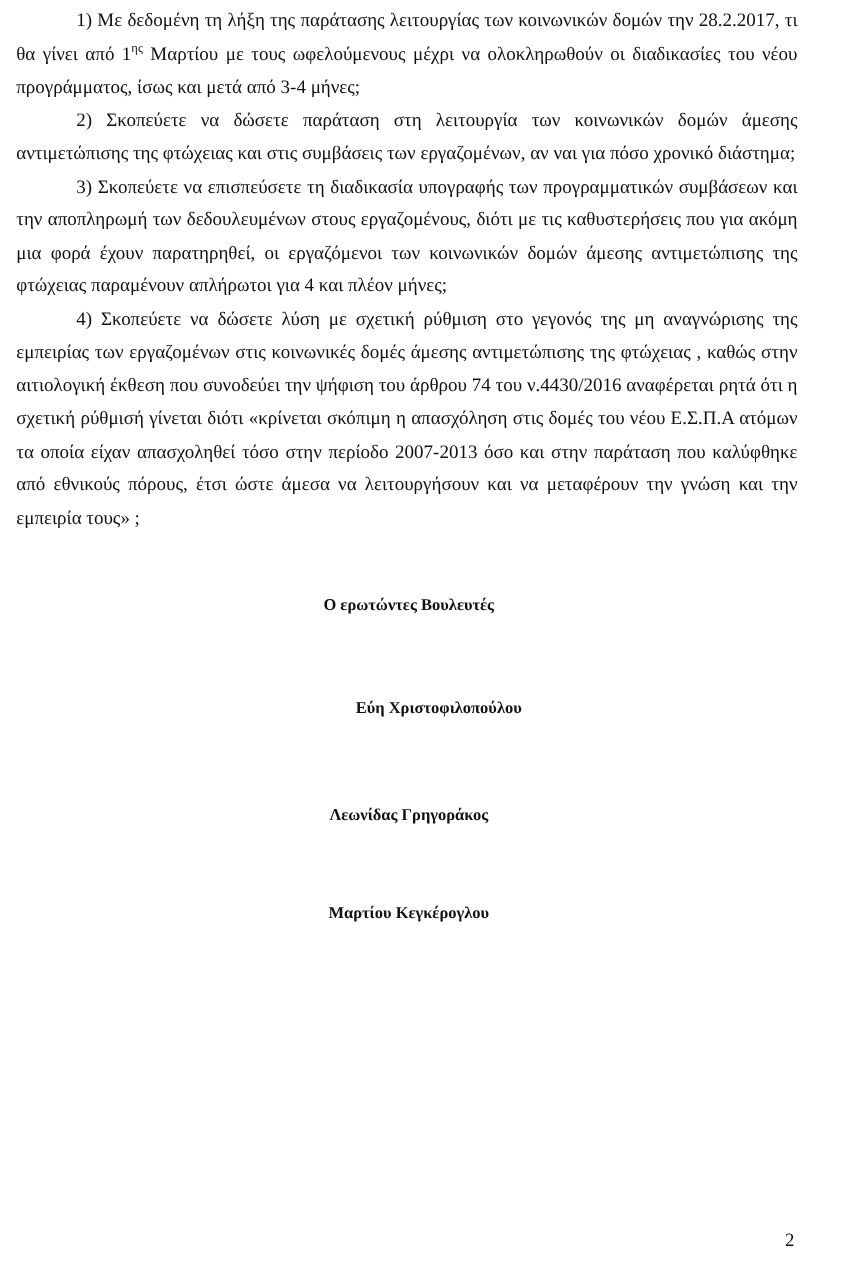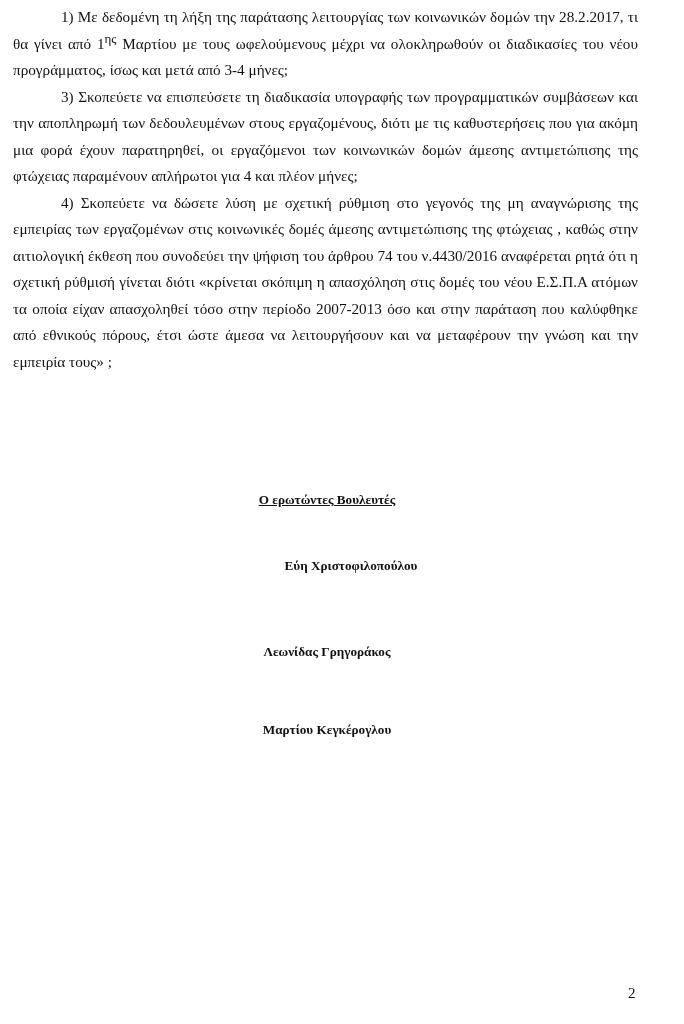--- a/index.html
+++ b/index.html
@@ -22,58 +22,59 @@
       width: 625px;
     }
     .para {
       font-size: 15.2px;
       line-height: 26.5px;
       text-align: justify;
       text-indent: 48px;
       margin: 0;
     }
     .para sup {
-      font-size: 13px;
+      font-size: 10px;
       line-height: 0;
       vertical-align: super;
     }
     .signatures {
       position: absolute;
       left: 0;
       width: 684px;
       top: 474px;
       text-align: center;
     }
     .sig {
       font-weight: bold;
       font-size: 13.2px;
       line-height: 20px;
       margin: 0;
       position: absolute;
       left: 0;
       width: 654px;
       text-align: center;
     }
-    .sig-heading { top: 16px; text-decoration: underline; }
+    .sig-heading { top: 0px; }
     .sig-1 { top: 82px; margin-left: 24px; }
     .sig-2 { top: 168px; }
     .sig-3 { top: 246px; }
     .page-number {
       position: absolute;
       left: 628px;
       top: 985px;
       font-size: 15px;
       font-family: "Liberation Serif", serif;
     }
   </style>
 </head>
 <body>
 
 <div class="page">
   <p class="para"><span>1) Με δεδομένη τη λήξη της παράτασης λειτουργίας των κοινωνικών δομών την 28.2.2017, τι θα γίνει από 1</span><sup>ης</sup><span> Μαρτίου με τους ωφελούμενους μέχρι να ολοκληρωθούν οι διαδικασίες του νέου προγράμματος, ίσως και μετά από 3-4 μήνες;</span></p>
+  <p class="para">2) Σκοπεύετε  να δώσετε παράταση στη λειτουργία των κοινωνικών δομών άμεσης αντιμετώπισης της φτώχειας και στις συμβάσεις των εργαζομένων, αν ναι για πόσο χρονικό διάστημα;</p>
   <p class="para">3) Σκοπεύετε να επισπεύσετε τη διαδικασία υπογραφής των προγραμματικών συμβάσεων και την αποπληρωμή  των δεδουλευμένων στους εργαζομένους, διότι με τις καθυστερήσεις που για ακόμη μια φορά έχουν παρατηρηθεί, οι εργαζόμενοι των κοινωνικών δομών άμεσης αντιμετώπισης της φτώχειας παραμένουν απλήρωτοι για 4 και πλέον μήνες;</p>
   <p class="para">4) Σκοπεύετε να δώσετε λύση με σχετική ρύθμιση στο γεγονός της μη αναγνώρισης της εμπειρίας των εργαζομένων στις κοινωνικές δομές άμεσης αντιμετώπισης της φτώχειας , καθώς στην αιτιολογική έκθεση που συνοδεύει την ψήφιση του άρθρου 74 του ν.4430/2016 αναφέρεται ρητά ότι η σχετική ρύθμισή γίνεται  διότι «κρίνεται σκόπιμη η απασχόληση στις δομές του νέου Ε.Σ.Π.Α ατόμων τα οποία είχαν απασχοληθεί τόσο στην περίοδο 2007-2013 όσο και στην παράταση που καλύφθηκε από εθνικούς πόρους, έτσι ώστε άμεσα να λειτουργήσουν και να μεταφέρουν την γνώση και την εμπειρία τους» ;</p>
 </div>
 
 <div class="signatures">
   <p class="sig sig-heading">Ο ερωτώντες Βουλευτές</p>
   <p class="sig sig-1">Εύη Χριστοφιλοπούλου</p>
   <p class="sig sig-2">Λεωνίδας Γρηγοράκος</p>
   <p class="sig sig-3">Μαρτίου Κεγκέρογλου</p>
 </div>

